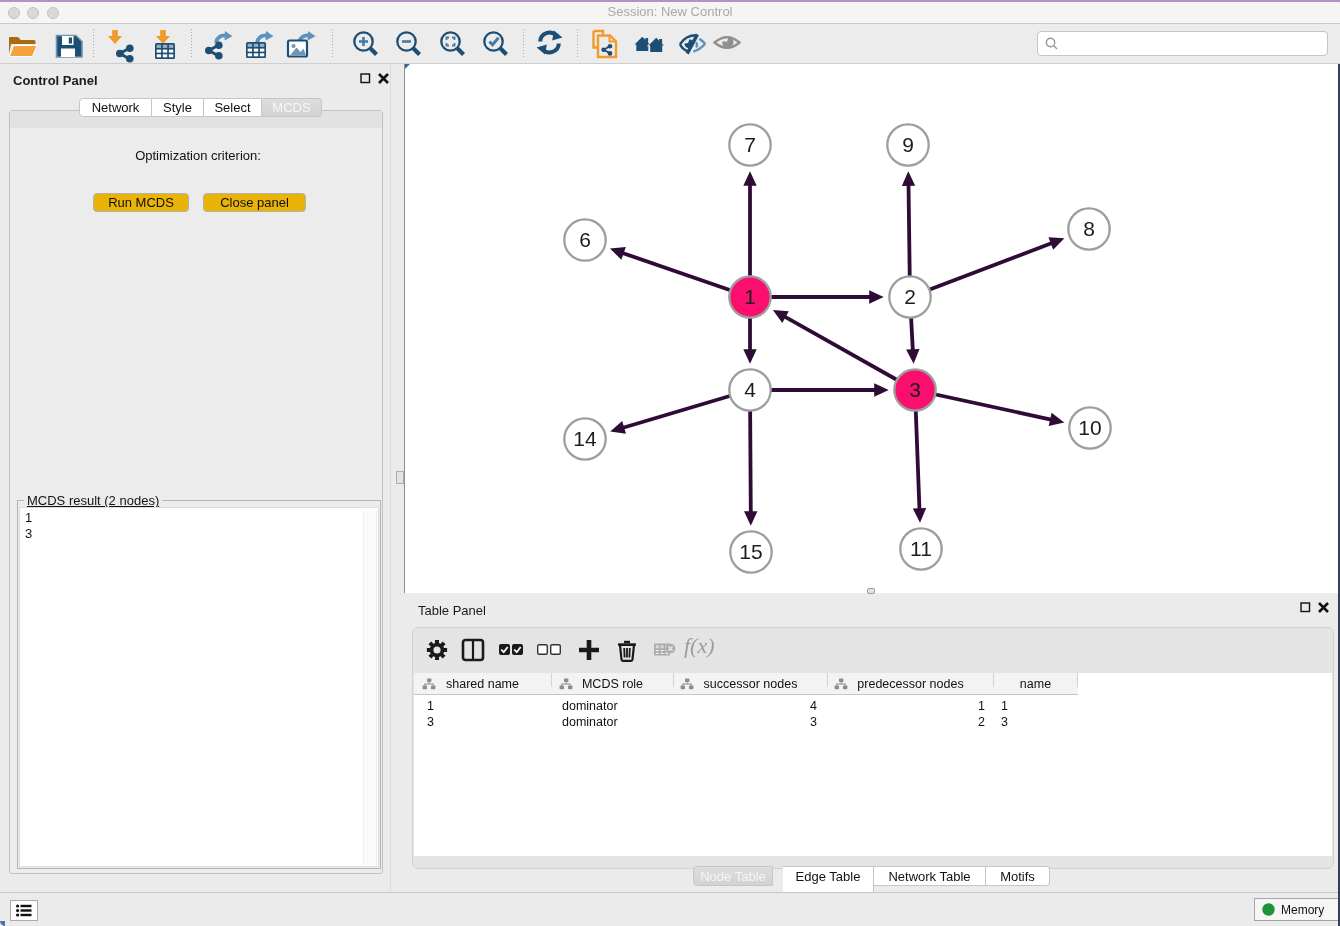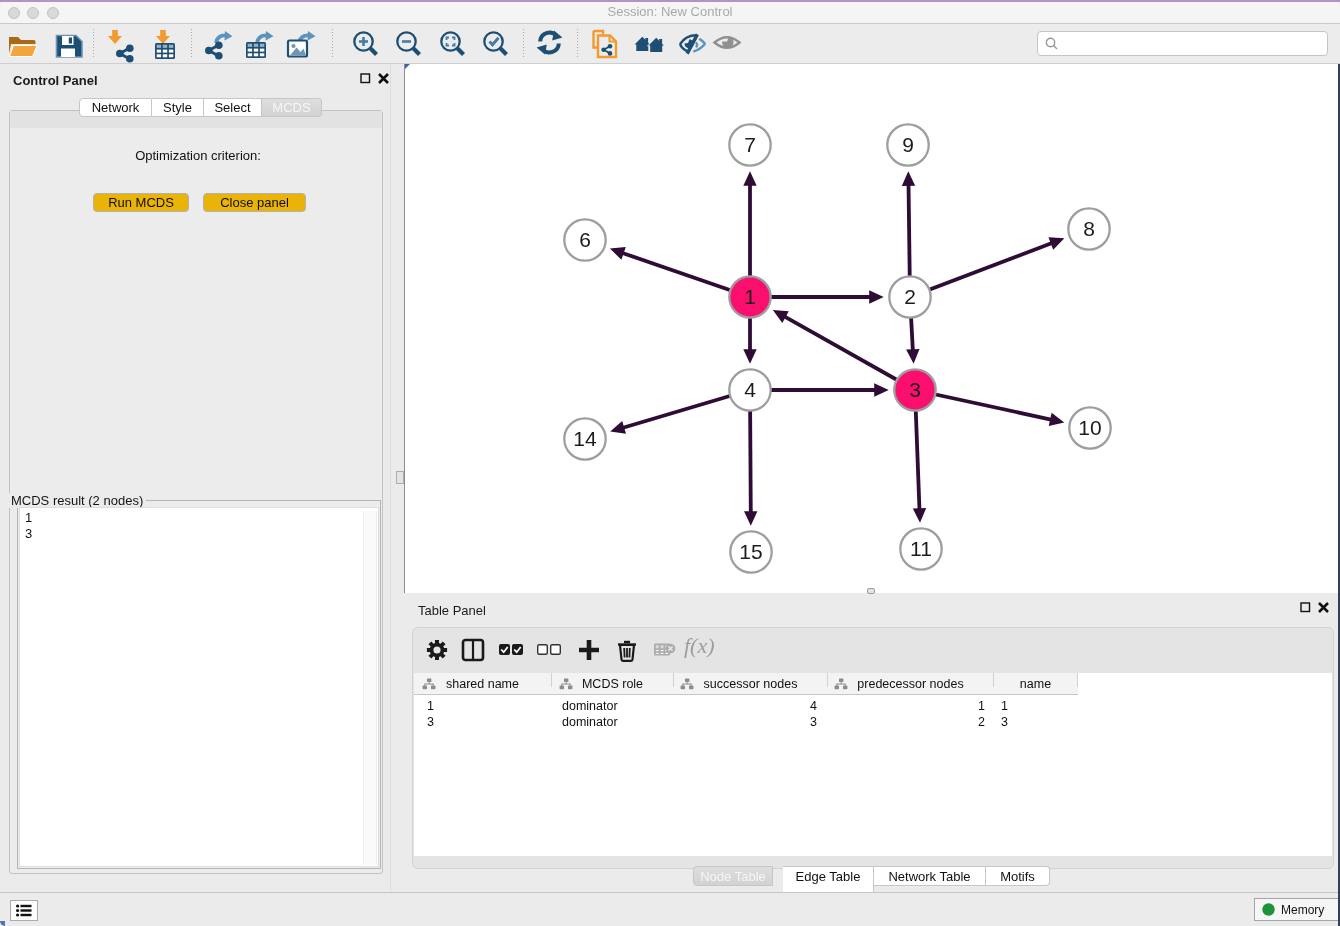--- a/index.html
+++ b/index.html
@@ -22,21 +22,21 @@
 .tabrow { position:absolute; top:34px; height:19px; }
 .tab { position:absolute; top:0; height:19px; background:#fff; border:1px solid #c6c6c6; font-size:13px; color:#111;
        text-align:center; line-height:18px; }
 .tabsel { background:linear-gradient(#dedede,#d2d2d2); color:#f6f6f6; }
 #optlabel { position:absolute; left:0; top:73px; width:396px; text-align:center; font-size:13px; color:#101010;margin-top:11px; }
 #dropdown { position:absolute; left:44px; top:95px; width:311px; height:19px; background:#fff; border:1px solid #ababab; border-radius:4px;
             font-size:13px; color:#101010; line-height:17px; padding-left:10px; }
 .btn { position:absolute; top:129px; height:19px; background:#eab308; border:1px solid #b2b2b2; border-radius:4px;
        font-size:13px; color:#101010; text-align:center; line-height:17px; }
 #groupbox { position:absolute; left:17px; top:436px; width:364px; height:369px; border:1px solid #b5b5b5; }
-#grouplabel { position:absolute; left:8px; top:429px; background:#ebebeb; padding:0 3px; font-size:13px; color:#141414; }
+#grouplabel { position:absolute; left:24px; top:429px; background:#ebebeb; padding:0 3px; font-size:13px; color:#141414;text-decoration:underline; }
 #resultarea { position:absolute; left:19px; top:443px; width:360px; height:360px; background:#fff; border:1px solid #dedede; font-size:13px; color:#141414; }
 #resultscroll { position:absolute; left:343px; top:3px; width:14px; height:354px; background:#fafafa; border-left:1px solid #eeeeee; border-right:1px solid #eeeeee; }
 
 #netwin { left:404px; top:64px; width:936px; height:529px; background:#fff; border-left:1px solid #8d8d8d; }
 #nettitle { position:absolute; left:0; top:0; width:936px; height:22px; background:linear-gradient(#f5f5f5,#d8d8d8); border-bottom:1px solid #9b9b9b; }
 #nettext { position:absolute; left:0; top:4px; width:936px; text-align:center; font-size:13px; color:#1c1c1c; }
 .mac { position:absolute; top:6px; width:12px; height:12px; border-radius:50%; }
 
 #tpanel { left:404px; top:593px; width:936px; height:298px; background:#ebebeb; }
 #tptitle { position:absolute; left:14px; top:10px; font-size:13px; color:#1b1b1b; }

